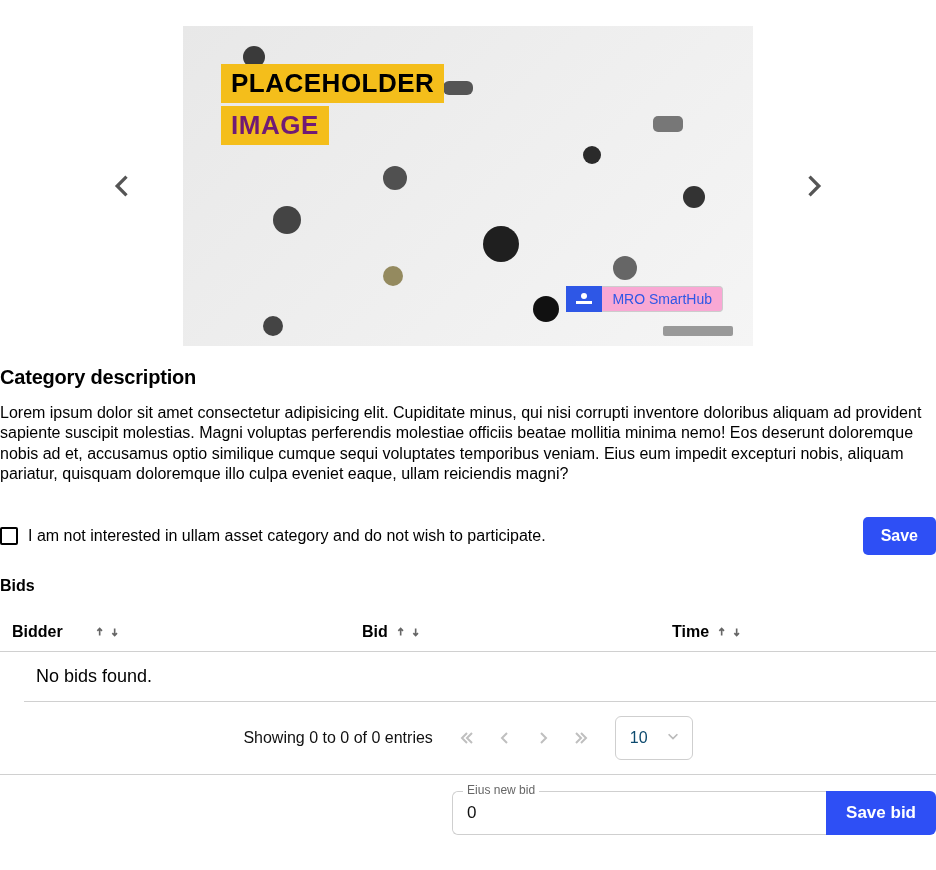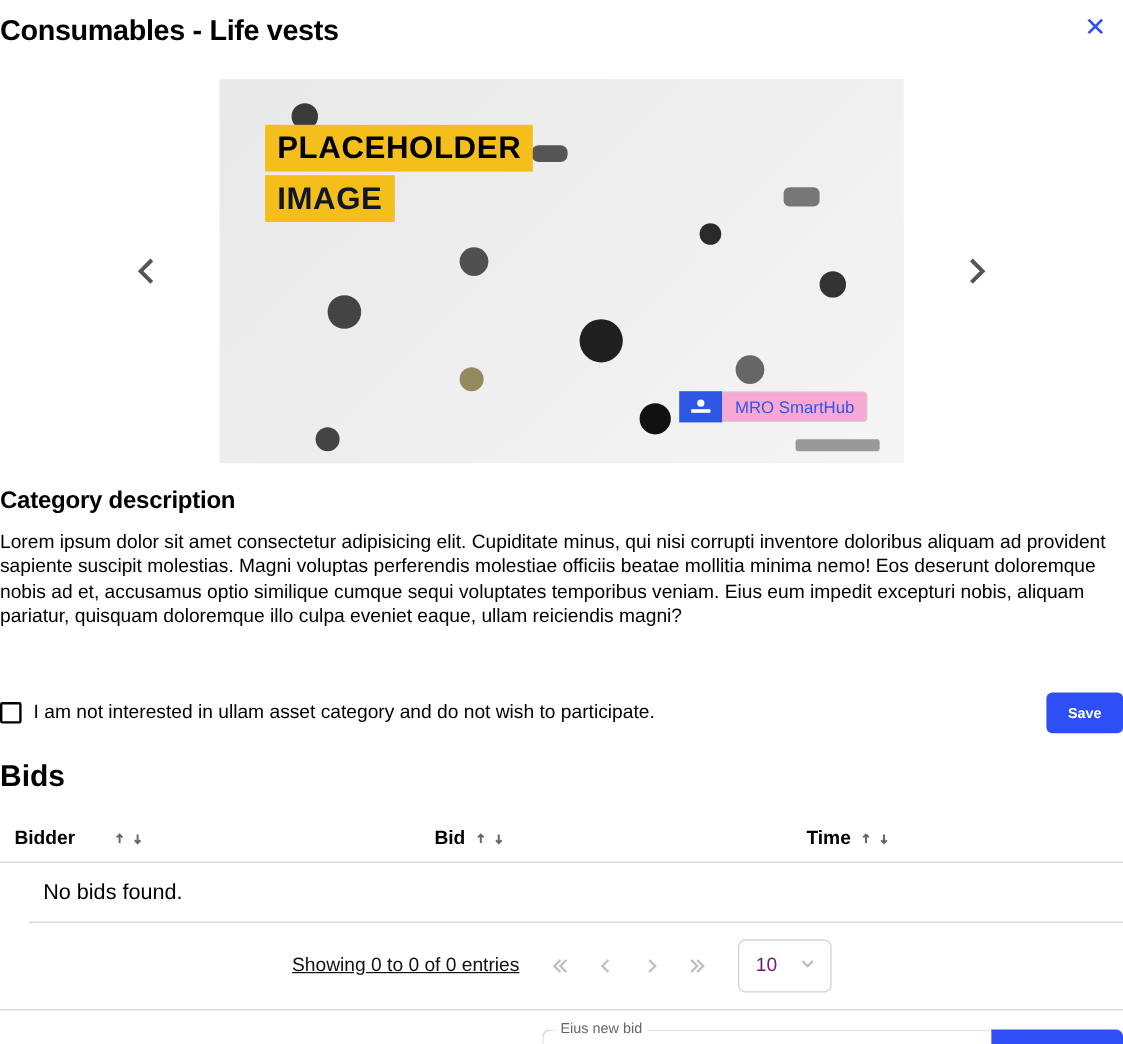--- a/index.html
+++ b/index.html
@@ -7,63 +7,59 @@
 .container { padding: 0; }
 .header-row { display: flex; justify-content: space-between; align-items: flex-start; padding: 12px 0 0 0; }
 .title { font-size: 24px; font-weight: 800; letter-spacing: -0.3px; }
 .close-btn { color: #2e4ff5; font-size: 22px; font-weight: 300; cursor: pointer; padding: 0 14px; line-height: 1; }
 .carousel { display: flex; align-items: center; justify-content: center; gap: 36px; margin: 26px 0 20px 0; }
 .chev { color: #555; cursor: pointer; padding: 10px; }
 .chev svg { width: 28px; height: 28px; display: block; }
 .image-box { width: 570px; height: 320px; background: #eee; position: relative; overflow: hidden; }
 .img-bg { position: absolute; inset: 0; background: linear-gradient(135deg, #e8e8e8, #f5f5f5); }
 .img-tag1 { position: absolute; top: 38px; left: 38px; background: #f4be1b; color: #000; font-weight: 900; font-size: 26px; padding: 4px 10px; letter-spacing: 0.5px; }
-.img-tag2 { position: absolute; top: 80px; left: 38px; background: #f4be1b; color: #0f172a; font-weight: 900; font-size: 26px; padding: 4px 10px; letter-spacing: 0.5px; }
+.img-tag2 { position: absolute; top: 80px; left: 38px; background: #f4be1b; color: #701a75; font-weight: 900; font-size: 26px; padding: 4px 10px; letter-spacing: 0.5px; }
 .brand-badge { position: absolute; bottom: 34px; right: 30px; display: flex; align-items: stretch; height: 26px; }
 .brand-icon { background: #2e57e6; width: 36px; display: flex; align-items: center; justify-content: center; color: #fff; font-size: 12px; font-weight: 700; }
 .brand-text { background: #f9a8d4; border: 1px solid #ccc; border-left: none; color: #2e57e6; font-size: 14px; font-weight: 500; padding: 0 10px; display: flex; align-items: center; border-radius: 0 4px 4px 0; }
 .sprinkle { position: absolute; border-radius: 50%; }
 .section-title { font-size: 20px; font-weight: 800; margin: 12px 0 14px 0; letter-spacing: -0.2px; }
-.desc { font-size: 16px; line-height: 1.28; color: #000; margin-bottom: 52px; }
+.desc { font-size: 16px; line-height: 1.28; color: #000; margin-bottom: 32px; }
 .optout-row { display: flex; align-items: center; justify-content: space-between; margin-bottom: 22px; }
 .check-wrap { display: flex; align-items: center; gap: 10px; font-size: 16px; }
 .checkbox { width: 18px; height: 18px; border: 2px solid #000; border-radius: 2px; cursor: pointer; }
-.btn-primary { background: #2e4ff5; color: #fff; border: none; border-radius: 5px; padding: 10px 18px; font-size: 12px; font-weight: 700; cursor: pointer; }
-.bids-title { font-size: 25px; font-weight: 800; margin: 8px 12px 18px 0; }
+.btn-primary { background: #2e4ff5; color: #fff; border: none; border-radius: 5px; padding: 10px 18px; font-size: 16px; font-weight: 700; cursor: pointer; }
+.bids-title { font-size: 16px; font-weight: 800; margin: 8px 12px 18px 0; }
 .table { width: 100%; border-collapse: collapse; }
 .th-row { display: flex; border-bottom: 1px solid #d0d0d0; padding: 10px 12px; }
 .th { display: flex; align-items: center; gap: 8px; font-weight: 700; font-size: 16px; }
 .col-bidder { flex: 0 0 350px; gap: 32px; }
 .col-bid { flex: 0 0 270px; }
 .col-time { flex: 1; margin-left: 40px; }
 .sort-ico { display: inline-flex; flex-direction: row; gap: 1px; color: #666; cursor: pointer; }
 .sort-ico svg { width: 14px; height: 14px; }
 .empty-row { padding: 14px 12px; font-size: 18px; border-bottom: 1px solid #d0d0d0; margin-left: 24px; }
 .pager-row { display: flex; align-items: center; justify-content: center; gap: 26px; padding: 14px 0; border-bottom: 1px solid #d0d0d0; }
-.pager-info { font-size: 16px; color: #111; text-decoration: underline; }
+.pager-info { font-size: 16px; color: #111; }
 .pager-ctrls { display: flex; align-items: center; gap: 22px; }
 .pager-btn { color: #bfbfbf; cursor: pointer; display:flex; }
 .pager-btn svg { width: 16px; height: 16px; }
-.page-size { position: relative; border: 1px solid #cfcfcf; border-radius: 6px; padding: 12px 44px 12px 14px; font-size: 16px; color: #701a75; cursor: pointer; }
+.page-size { position: relative; border: 1px solid #cfcfcf; border-radius: 6px; padding: 12px 44px 12px 14px; font-size: 16px; color: #0c4a6e; cursor: pointer; }
 .page-size .dd { position: absolute; right: 12px; top: 50%; transform: translateY(-50%); color: #bbb; }
 .bid-entry-row { display: flex; justify-content: flex-end; margin-top: 16px; }
 .fieldset { position: relative; border: 1px solid #cfcfcf; border-right: none; border-radius: 6px 0 0 6px; height: 44px; width: 374px; }
 .legend { position: absolute; top: -9px; left: 10px; background: #fff; padding: 0 4px; font-size: 12px; color: #666; }
 .bid-input { border: none; outline: none; width: 100%; height: 100%; padding: 0 14px; font-size: 17px; color: #111; border-radius: 6px 0 0 6px; }
 .save-bid-btn { background: #2e4ff5; color: #fff; border: none; border-radius: 0 6px 6px 0; padding: 0 20px; font-size: 17px; font-weight: 700; cursor: pointer; height: 44px; }
 </style>
 </head>
 <body>
 
 <div class="container">
 
-  <div class="header-row">
-    <h1 class="title">Consumables - Life vests</h1>
-    <span class="close-btn">✕</span>
-  </div>
 
   <div class="carousel">
     <div class="chev">
       <svg viewBox="0 0 24 24" fill="none" stroke="currentColor" stroke-width="2.8">
           <polyline points="15 4 7 12 15 20"></polyline>
         </svg>
     </div>
     <div class="image-box">
       <div class="img-bg"></div>
 

